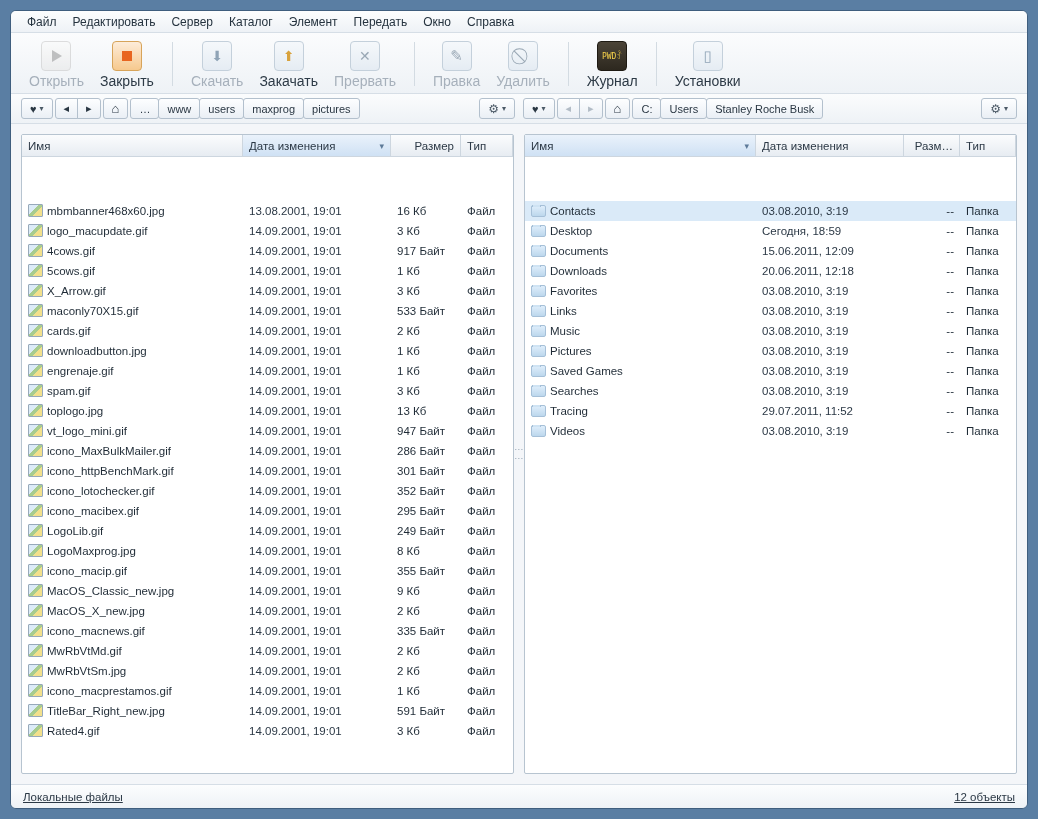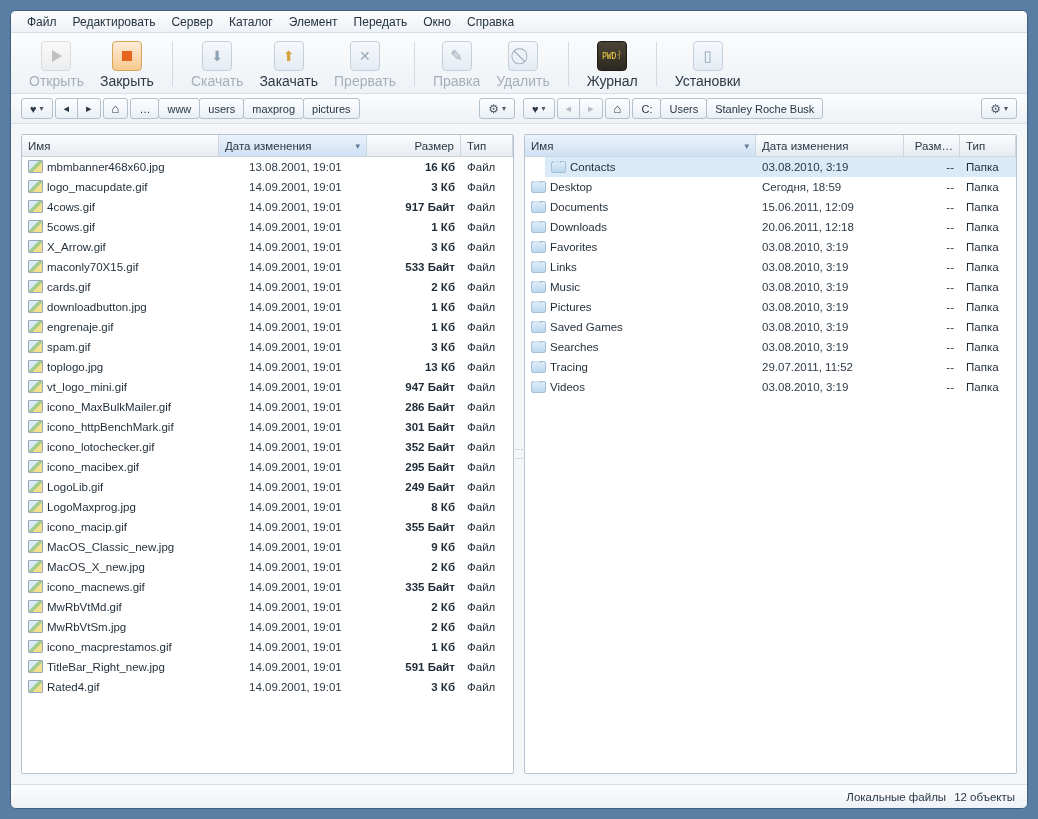--- a/index.html
+++ b/index.html
@@ -144,55 +144,56 @@
   .body{
     flex:1;display:flex;gap:0;
     background:#f4f6f9;padding:10px;
     overflow:hidden;
   }
   .pane{
     flex:1;display:flex;flex-direction:column;
     border:1px solid var(--pane-border);
     background:#fff;border-radius:2px;
     overflow:hidden;
+    gap:44px;
   }
   .splitter{width:10px;display:flex;align-items:center;justify-content:center;cursor:col-resize;}
   .splitter::before{content:"⋮⋮";font-size:9px;color:#a6b3bf;writing-mode:vertical-rl;}
 
   .col-headers{
     display:flex;height:22px;
     background:linear-gradient(var(--col-header-a),var(--col-header-b));
     border-bottom:1px solid #cdd6df;
   }
   .ch{
     display:flex;align-items:center;padding:0 6px;
     border-right:1px solid #cdd6df;color:#2b3845;font-size:11.5px;
     position:relative;overflow:hidden;white-space:nowrap;
   }
   .ch.sorted{background:linear-gradient(var(--col-header-sel-a),var(--col-header-sel-b));}
   .ch.sorted::after{content:"▾";margin-left:auto;font-size:9px;color:#5d7a98;}
   .ch.name{flex:1.4;min-width:120px;}
   .ch.date{width:148px;}
-  .ch.size{width:53px;justify-content:flex-end;margin-left:41px;}
+  .ch.size{width:70px;justify-content:flex-end;}
   .ch.type{width:52px;}
   .ch.size-r{width:56px;justify-content:flex-end;}
   .ch.type-r{width:56px;}
   .rows{flex:1;overflow-y:scroll;}
   .rows::-webkit-scrollbar{width:16px;}
   .rows::-webkit-scrollbar-track{background:#f0f3f6;border-left:1px solid #dbe2e9;}
   .rows::-webkit-scrollbar-thumb{background:linear-gradient(#e6ebf0,#cdd6de);border:1px solid #b6c2ce;border-radius:2px;}
   .row{
     display:flex;align-items:center;height:20px;
     border-bottom:1px solid transparent;
   }
-  .row.sel{background:var(--row-sel);margin-left:20px;}
+  .row.sel{background:var(--row-sel);}
   .cell{padding:0 6px;overflow:hidden;white-space:nowrap;text-overflow:ellipsis;font-size:11.5px;}
   .cell.name{flex:1.4;min-width:120px;display:flex;align-items:center;gap:4px;}
   .cell.date{width:148px;color:#2b3845;}
-  .cell.size{width:70px;text-align:right;font-weight:bold;}
+  .cell.size{width:70px;text-align:left;}
   .cell.type{width:52px;}
   .cell.size-r{width:56px;text-align:right;}
   .cell.type-r{width:56px;}
 
   .ficon{
     width:15px;height:13px;flex:0 0 15px;border:1px solid #97a9ba;
     background:linear-gradient(135deg,#dcebf7 0 40%,#a7cc8f 40% 60%,#f2e08c 60% 100%);
     border-radius:1px;
   }
   .fdicon{
@@ -201,21 +202,21 @@
   }
   .fdicon::before{content:"";position:absolute;top:-3px;left:0;width:7px;height:3px;background:#cfe3f3;border:1px solid #a6c0d8;border-bottom:none;border-radius:2px 2px 0 0;}
 
   
   .status{
     height:24px;background:linear-gradient(#fcfdfe,#eef2f6);
     border-top:1px solid #d6dee6;
     display:flex;align-items:center;font-size:11.5px;color:#2b3845;
   }
   .status .half{flex:1;display:flex;align-items:center;padding:0 12px;gap:8px;}
-  .status .half.right{justify-content:flex-end;}
+  .status .half.right{justify-content:space-between;text-decoration:underline;}
   .status-icon{width:14px;height:10px;position:relative;}
   .status-icon::before{content:"⇋";font-size:13px;color:#6a7a89;}
   .status .count{margin-left:auto;}
 </style>
 </head>
 <body>
 
 <div class="window">
 
 

